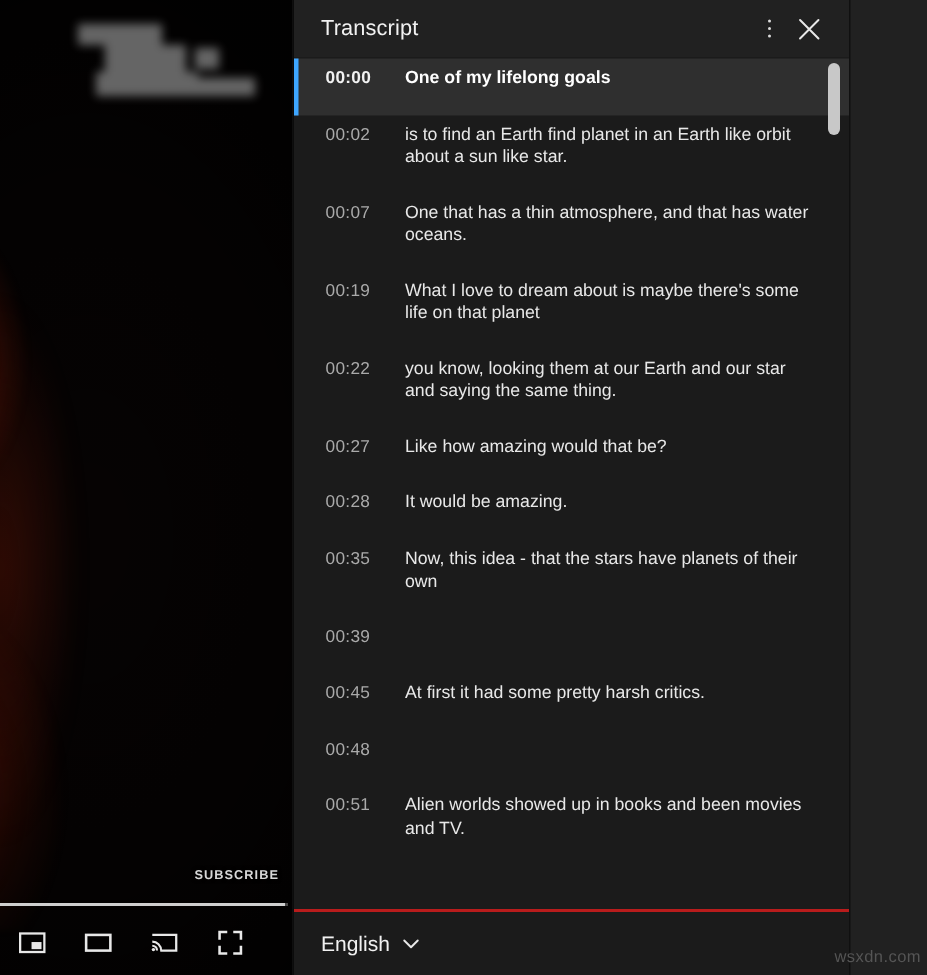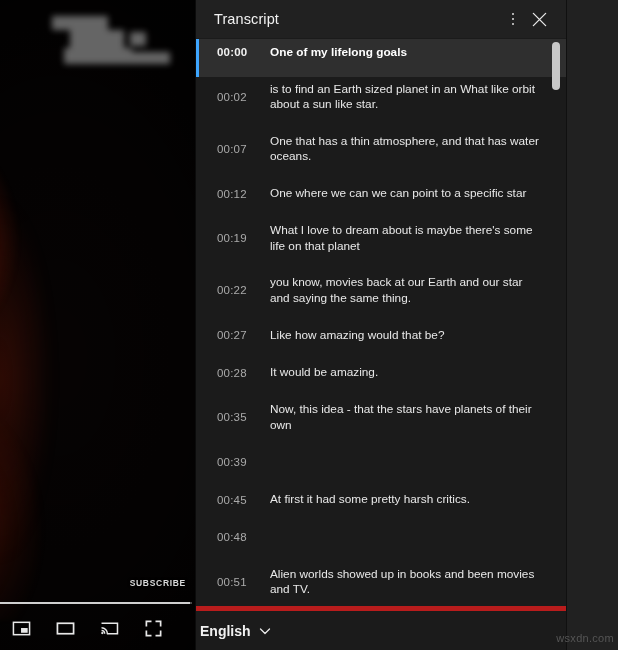--- a/index.html
+++ b/index.html
@@ -141,21 +141,21 @@
 
   .transcript-list {
     position: relative;
     flex: 1 1 auto;
     overflow: hidden;
     background: #1b1b1b;
     padding-top: 1px;
   }
   .row {
     display: flex;
-    align-items: center;
+    align-items: flex-start;
     padding: 5px 26px 16px 0;
     min-height: 26px;
     border-left: 3px solid transparent;
     cursor: pointer;
   }
   .row.active {
     background: #2f2f2f;
     border-left-color: #3ea6ff;
   }
   .row .ts {
@@ -187,26 +187,25 @@
     top: 2px; left: 0;
     width: 8px; height: 48px;
     background: #c8c8c8;
     border-radius: 5px;
     cursor: pointer;
   }
 
   .panel-footer {
     flex: 0 0 44px;
     height: 44px;
-    border-top: 5px solid #b91c1c;
+    border-top: 2px solid #b91c1c;
     display: flex;
     align-items: center;
-    padding-left: 4px;
+    padding-left: 18px;
     background: #1b1b1b;
-    font-weight: bold;
   }
   .lang-select {
     display: inline-flex;
     align-items: center;
     gap: 7px;
     cursor: pointer;
     padding: 4px 6px 4px 0;
   }
   .lang-label { font-size: 14px; color: #f1f1f1; }
   .chev { display: block; }
@@ -300,37 +299,33 @@
     </div>
 
     <div class="transcript-list">
       <div id="rows-host">
           <div class="row active">
             <div class="ts">00:00</div>
             <div class="tx">One of my lifelong goals</div>
           </div>
           <div class="row">
             <div class="ts">00:02</div>
-            <div class="tx">is to find an Earth sized planet in an What like orbit about a sun like star.</div>
+            <div class="tx">is to find an Earth find planet in an Earth like orbit about a sun like star.</div>
           </div>
           <div class="row">
             <div class="ts">00:07</div>
             <div class="tx">One that has a thin atmosphere, and that has water oceans.</div>
           </div>
           <div class="row">
-            <div class="ts">00:12</div>
-            <div class="tx">One where we can we can point to a specific star</div>
-          </div>
-          <div class="row">
             <div class="ts">00:19</div>
             <div class="tx">What I love to dream about is maybe there's some life on that planet</div>
           </div>
           <div class="row">
             <div class="ts">00:22</div>
-            <div class="tx">you know, movies back at our Earth and our star and saying the same thing.</div>
+            <div class="tx">you know, looking them at our Earth and our star and saying the same thing.</div>
           </div>
           <div class="row">
             <div class="ts">00:27</div>
             <div class="tx">Like how amazing would that be?</div>
           </div>
           <div class="row">
             <div class="ts">00:28</div>
             <div class="tx">It would be amazing.</div>
           </div>
           <div class="row">

